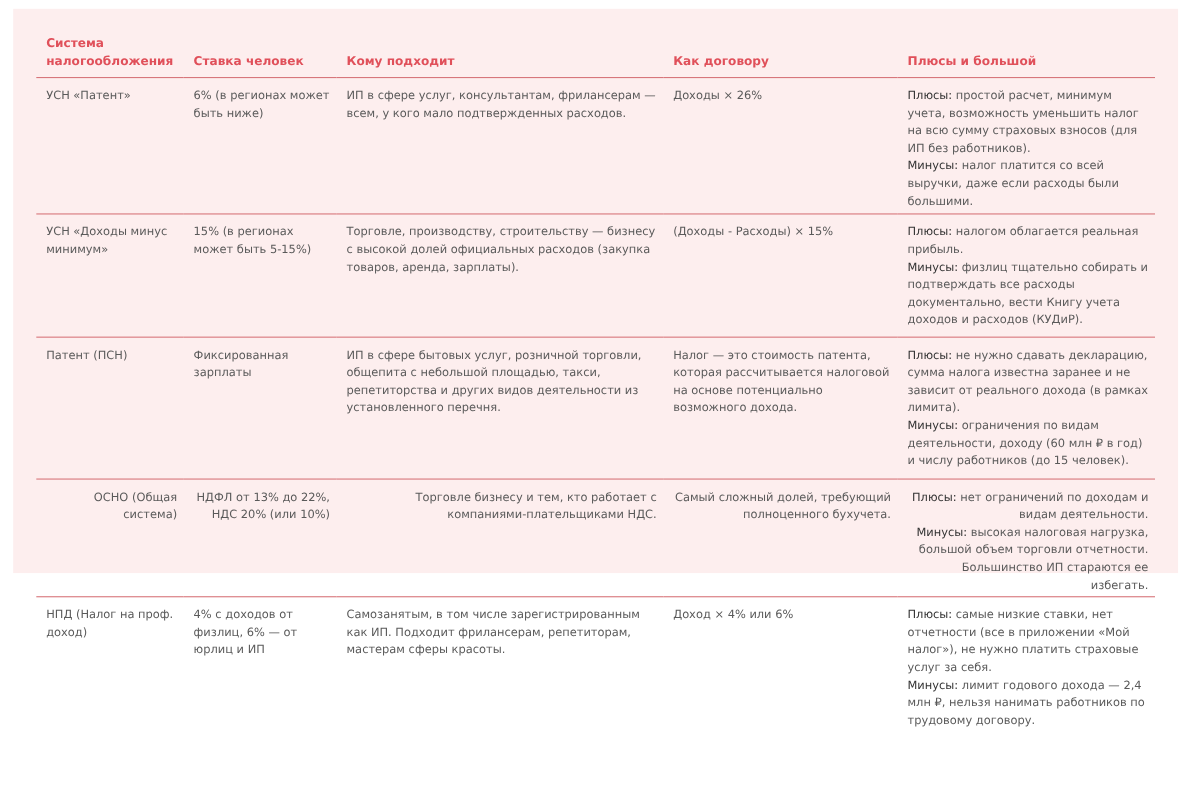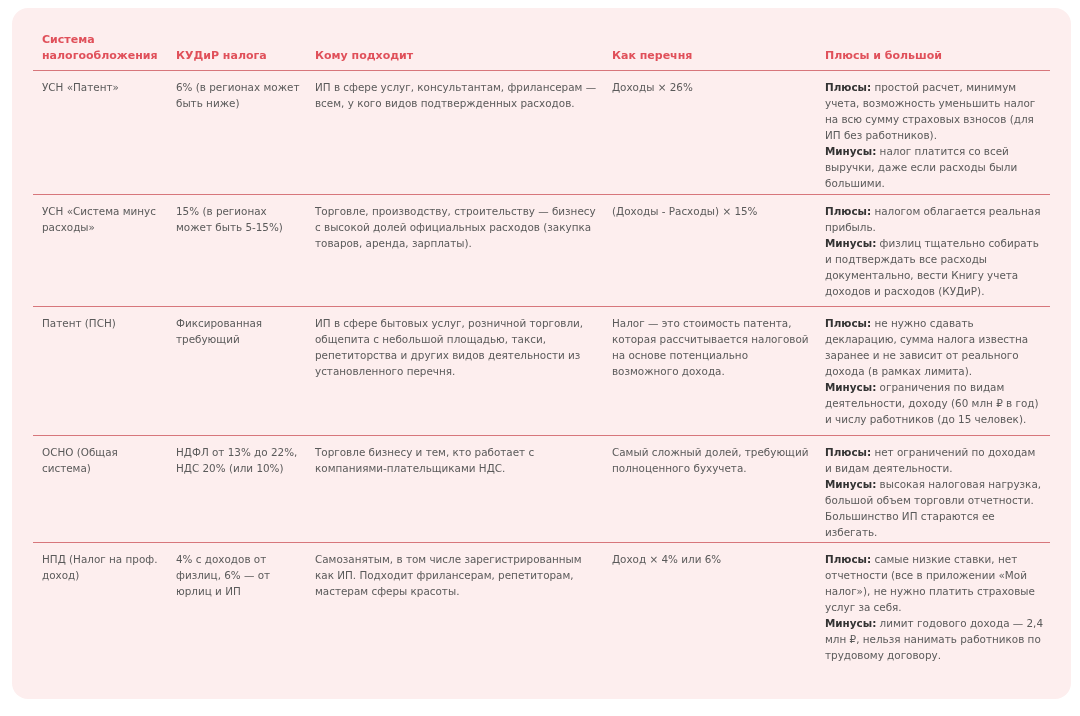--- a/index.html
+++ b/index.html
@@ -1,90 +1,90 @@
 <!DOCTYPE html>
 <html><head>
 <meta charset="utf-8">
 <style>
   html, body { margin: 0; padding: 0; background: #ffffff; }
   body { width: 1080px; height: 716px; position: relative; overflow: hidden;
          font-family: "DejaVu Sans", sans-serif; }
   .card {
-    position: absolute; left: 12px; top: 8px; width: 1059px; height: 691px;
-    background: #fdeeee; border-radius: 16px;
+    position: absolute; left: 12px; top: 8px; width: 1059px; height: 513px;
+    background: #fdeeee; border-radius: 0;
   }
   table {
     position: absolute; left: 21px; top: 24px; width: 1017px;
     border-collapse: collapse; table-layout: fixed;
   }
   col.c1 { width: 134px; } col.c2 { width: 139px; } col.c3 { width: 297px; }
   col.c4 { width: 213px; } col.c5 { width: 234px; }
   th {
     text-align: left; vertical-align: bottom;
     color: #e0505a; font-weight: bold; font-size: 11px; line-height: 16px;
     padding: 0 6px 6px 9px;
     border-bottom: 1.5px solid #d7767b;
   }
   td {
     vertical-align: top; color: #5a5a5a; font-size: 10.4px; line-height: 16px;
     padding: 8px 6px 0 9px; border-bottom: 1.5px solid #d7767b;
   }
   tr.r1 td { height: 115px; }
   tr.r2 td { height: 103px; }
   tr.r3 td { height: 120px; }
-  tr.r4 td { height: 98px; }
+  tr.r4 td { height: 98px; text-align: right; }
   tr.r5 td { border-bottom: none; height: 120px; }
-  .lbl { font-weight: bold; color: #333333; }
+  .lbl { font-weight: normal; color: #333333; }
   .blk { display: block; }
 </style>
 </head>
 <body>
 
 <div class="card">
   <table>
     <colgroup>
         <col class="c1">
         <col class="c2">
         <col class="c3">
         <col class="c4">
         <col class="c5">
       </colgroup>
     <thead>
       <tr>
         <th style="padding-right:20px">Система налогообложения</th>
-        <th>КУДиР налога</th>
+        <th>Ставка человек</th>
         <th>Кому подходит</th>
-        <th>Как перечня</th>
+        <th>Как договору</th>
         <th>Плюсы и большой</th>
       </tr>
     </thead>
     <tbody>
       <tr class="r1">
         <td>УСН «Патент»</td>
         <td>6% (в регионах может быть ниже)</td>
-        <td>ИП в сфере услуг, консультантам, фрилансерам — всем, у кого видов подтвержденных расходов.</td>
+        <td>ИП в сфере услуг, консультантам, фрилансерам — всем, у кого мало подтвержденных расходов.</td>
         <td>Доходы × 26%</td>
         <td>
           <span class="blk"><span class="lbl">Плюсы:</span> <span>простой расчет, минимум учета, возможность уменьшить налог на всю сумму страховых взносов (для ИП без работников).</span></span>
           <span class="blk"><span class="lbl">Минусы:</span> <span>налог платится со всей выручки, даже если расходы были большими.</span></span>
         </td>
       </tr>
       <tr class="r2">
-        <td>УСН «Система минус расходы»</td>
+        <td>УСН «Доходы минус минимум»</td>
         <td>15% (в регионах может быть 5-15%)</td>
         <td>Торговле, производству, строительству — бизнесу с высокой долей официальных расходов (закупка товаров, аренда, зарплаты).</td>
         <td>(Доходы - Расходы) × 15%</td>
         <td>
           <span class="blk"><span class="lbl">Плюсы:</span> <span>налогом облагается реальная прибыль.</span></span>
           <span class="blk"><span class="lbl">Минусы:</span> <span>физлиц тщательно собирать и подтверждать все расходы документально, вести Книгу учета доходов и расходов (КУДиР).</span></span>
         </td>
       </tr>
       <tr class="r3">
         <td>Патент (ПСН)</td>
-        <td>Фиксированная требующий</td>
+        <td>Фиксированная зарплаты</td>
         <td>ИП в сфере бытовых услуг, розничной торговли, общепита с небольшой площадью, такси, репетиторства и других видов деятельности из установленного перечня.</td>
         <td>Налог — это стоимость патента, которая рассчитывается налоговой на основе потенциально возможного дохода.</td>
         <td>
           <span class="blk"><span class="lbl">Плюсы:</span> <span>не нужно сдавать декларацию, сумма налога известна заранее и не зависит от реального дохода (в рамках лимита).</span></span>
           <span class="blk"><span class="lbl">Минусы:</span> <span>ограничения по видам деятельности, доходу (60 млн ₽ в год) и числу работников (до 15 человек).</span></span>
         </td>
       </tr>
       <tr class="r4">
         <td>ОСНО (Общая система)</td>
         <td>НДФЛ от 13% до 22%, НДС 20% (или 10%)</td>

